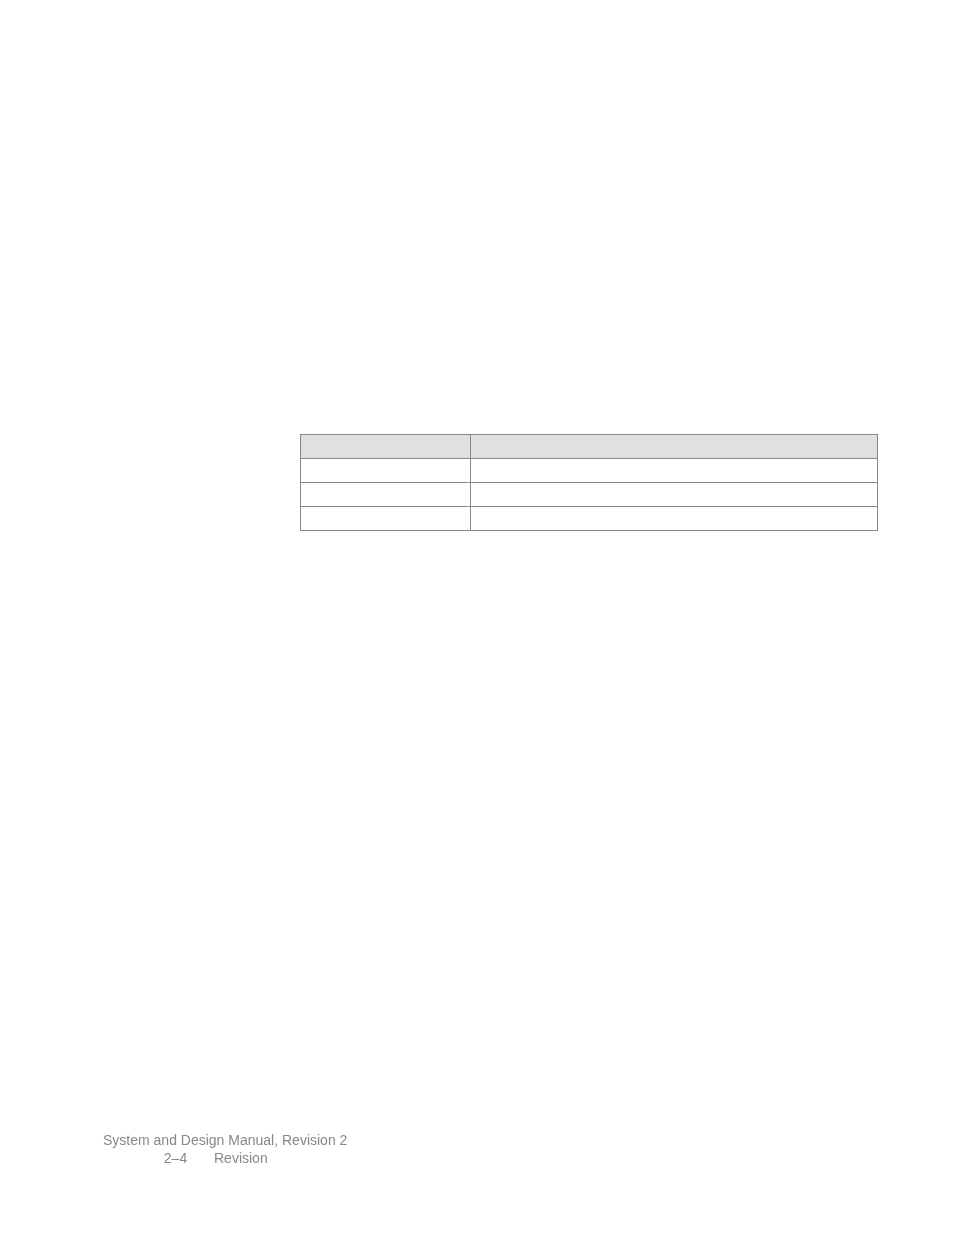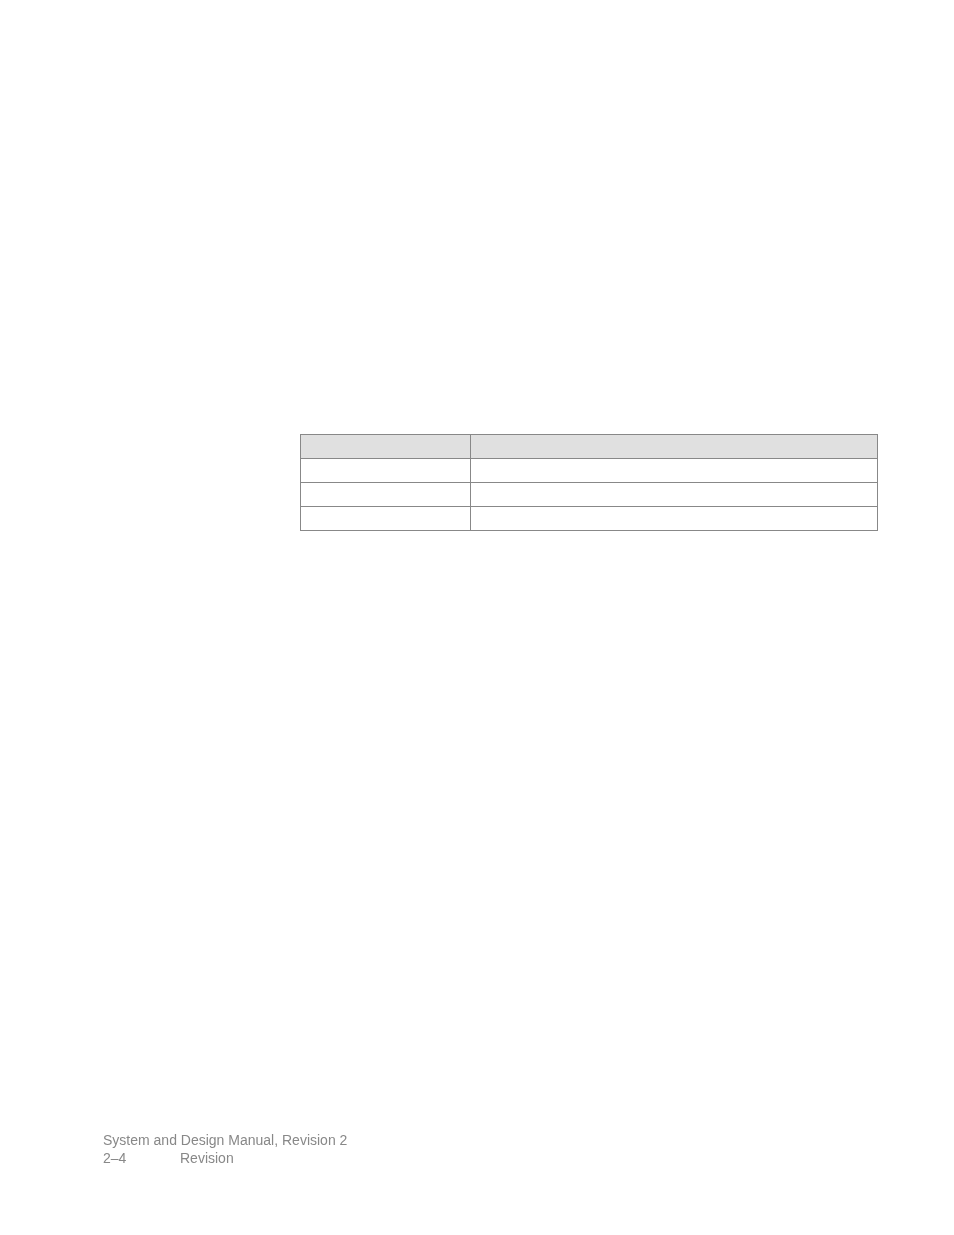--- a/index.html
+++ b/index.html
@@ -1,18 +1,19 @@
 <!DOCTYPE html>
 <html><head>
   <meta charset="utf-8">
   <style>
     * {
       margin: 0;
       padding: 0;
       box-sizing: border-box;
+      text-align: center;
     }
     body {
       width: 954px;
       height: 1235px;
       background: #ffffff;
       position: relative;
       font-family: Arial, Helvetica, sans-serif;
     }
     .table-container {
       position: absolute;
@@ -40,20 +41,21 @@
     .footer {
       position: absolute;
       left: 103px;
       top: 1131px;
       color: #888;
       font-size: 14px;
       line-height: 1.3;
     }
     .footer-line2 {
       display: flex;
+      margin-left: 34px;
     }
     .page-num {
       display: inline-block;
       width: 77px;
     }
   </style>
 </head>
 <body>
 
 <div class="table-container">

